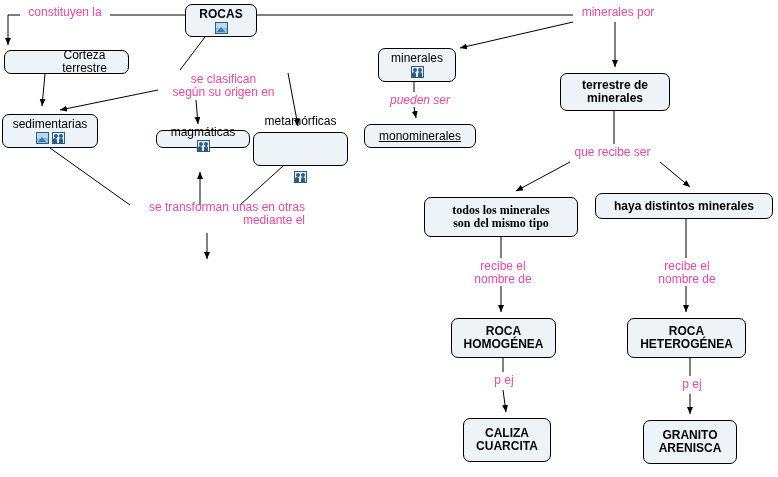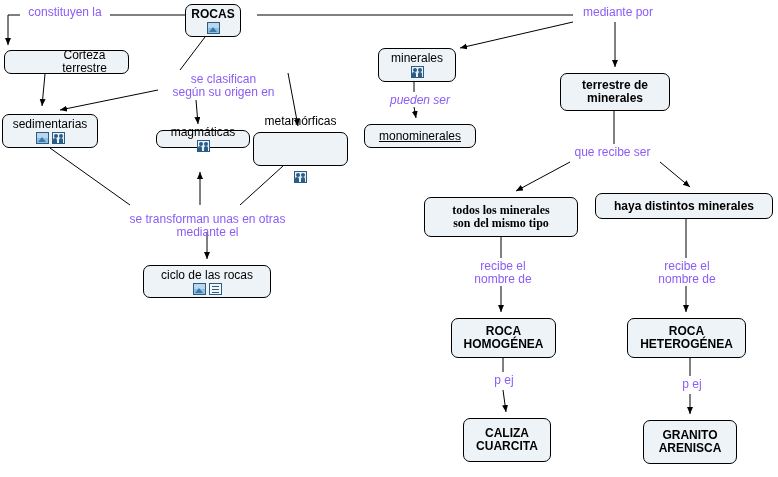--- a/index.html
+++ b/index.html
@@ -108,21 +108,21 @@
     left: 2px;
     top: 2px;
     width: 7px;
     height: 1px;
     background: #2b5c86;
     box-shadow: 0 3px 0 0 #2b5c86, 0 6px 0 0 #2b5c86;
   }
   .edge-label {
     position: absolute;
     font-size: 12px;
-    color: #8b5cf6;
+    color: #ec4899;
     line-height: 13px;
     text-align: center;
     white-space: pre-line;
     background: transparent;
   }
 </style>
 </head>
 <body>
 
 <div id="canvas">
@@ -178,21 +178,21 @@
       <path d="M686,286 L686,312" marker-end="url(#arrow)"></path>
 
       <path d="M503,358 L503,372"></path>
       <path d="M503,390 L506,412" marker-end="url(#arrow)"></path>
 
       <path d="M690,358 L690,376"></path>
       <path d="M690,394 L690,414" marker-end="url(#arrow)"></path>
     </g>
   </svg>
 
-  <div class="node bold" style="left:185px;top:4px;width:56px;height:33px;text-align:right;">
+  <div class="node bold" style="left:185px;top:4px;width:72px;height:33px;text-align:right;">
     <span class="label">ROCAS</span>
     <span class="icons">
         <i class="ic picture"></i>
       </span>
   </div>
 
   <div class="node" style="left:4px;top:50px;width:125px;height:24px;padding-left:40px;">
     <span class="label">Corteza terrestre</span>
   </div>
 
@@ -211,27 +211,20 @@
       </span>
   </div>
 
   <div class="node" style="left:253px;top:132px;width:95px;height:34px;gap:42px;">
     <span class="label">metamórficas</span>
     <span class="icons">
         <i class="ic people"></i>
       </span>
   </div>
 
-  <div class="node" style="left:143px;top:265px;width:128px;height:33px;">
-    <span class="label">ciclo de las rocas</span>
-    <span class="icons">
-        <i class="ic picture"></i>
-        <i class="ic note"></i>
-      </span>
-  </div>
 
   <div class="node" style="left:378px;top:48px;width:78px;height:34px;">
     <span class="label">minerales</span>
     <span class="icons">
         <i class="ic people"></i>
       </span>
   </div>
 
   <div class="node" style="left:364px;top:124px;width:112px;height:24px;text-decoration:underline;">
     <span class="label">monominerales</span>
@@ -265,26 +258,26 @@
     <span class="label">CALIZA
 CUARCITA</span>
   </div>
 
   <div class="node bold" style="left:643px;top:420px;width:94px;height:44px;text-align:center;">
     <span class="label">GRANITO
 ARENISCA</span>
   </div>
 
   <div class="edge-label" style="left:20px;top:6px;width:90px;">constituyen la</div>
-  <div class="edge-label" style="left:573px;top:6px;width:90px;">mediante por</div>
+  <div class="edge-label" style="left:573px;top:6px;width:90px;">minerales por</div>
   <div class="edge-label" style="left:156px;top:73px;width:135px;">se clasifican
 según su origen en</div>
   <div class="edge-label" style="left:380px;top:94px;width:80px;font-style:italic;">pueden ser</div>
   <div class="edge-label" style="left:560px;top:146px;width:105px;">que recibe ser</div>
-  <div class="edge-label" style="left:110px;top:213px;width:195px;">se transforman unas en otras
+  <div class="edge-label" style="left:110px;top:201px;width:195px;text-align:right;">se transforman unas en otras
 mediante el</div>
   <div class="edge-label" style="left:466px;top:260px;width:74px;">recibe el
 nombre de</div>
   <div class="edge-label" style="left:650px;top:260px;width:74px;">recibe el
 nombre de</div>
   <div class="edge-label" style="left:486px;top:374px;width:36px;">p ej</div>
   <div class="edge-label" style="left:674px;top:378px;width:36px;">p ej</div>
 
 </div>
 

